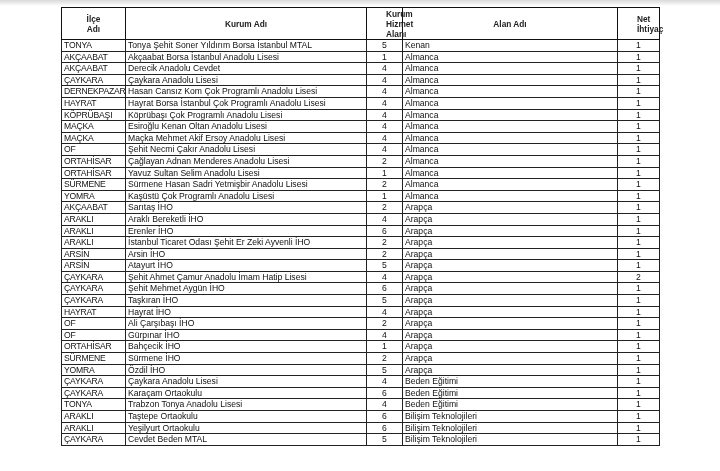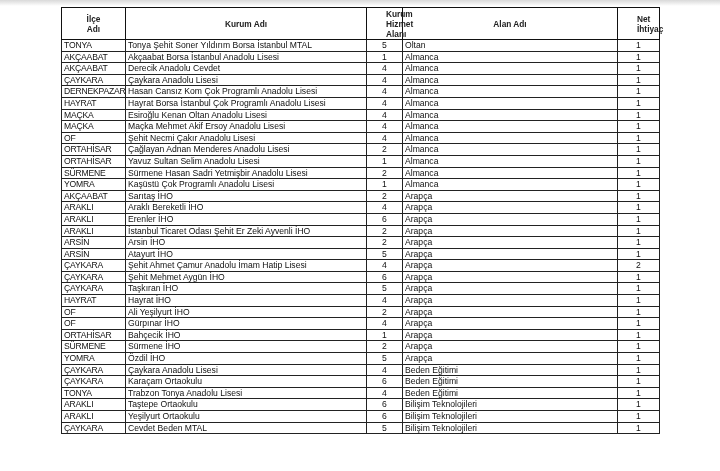--- a/index.html
+++ b/index.html
@@ -58,21 +58,21 @@
       <th>Kurum Hizmet Alanı</th>
       <th>Alan Adı</th>
       <th>Net İhtiyaç</th>
     </tr>
   </thead>
   <tbody id="tbody">
       <tr>
         <td class="ilce">TONYA</td>
         <td>Tonya Şehit Soner Yıldırım Borsa İstanbul MTAL</td>
         <td class="num">5</td>
-        <td>Oltan</td>
+        <td>Kenan</td>
         <td class="num">1</td>
       </tr>
       <tr>
         <td class="ilce">AKÇAABAT</td>
         <td>Akçaabat Borsa İstanbul Anadolu Lisesi</td>
         <td class="num">1</td>
         <td>Almanca</td>
         <td class="num">1</td>
       </tr>
       <tr>
@@ -97,20 +97,27 @@
         <td class="num">1</td>
       </tr>
       <tr>
         <td class="ilce">HAYRAT</td>
         <td>Hayrat Borsa İstanbul Çok Programlı Anadolu Lisesi</td>
         <td class="num">4</td>
         <td>Almanca</td>
         <td class="num">1</td>
       </tr>
       <tr>
+        <td class="ilce">KÖPRÜBAŞI</td>
+        <td>Köprübaşı Çok Programlı Anadolu Lisesi</td>
+        <td class="num">4</td>
+        <td>Almanca</td>
+        <td class="num">1</td>
+      </tr>
+      <tr>
         <td class="ilce">MAÇKA</td>
         <td>Esiroğlu Kenan Oltan Anadolu Lisesi</td>
         <td class="num">4</td>
         <td>Almanca</td>
         <td class="num">1</td>
       </tr>
       <tr>
         <td class="ilce">MAÇKA</td>
         <td>Maçka Mehmet Akif Ersoy Anadolu Lisesi</td>
         <td class="num">4</td>
@@ -217,21 +224,21 @@
       </tr>
       <tr>
         <td class="ilce">HAYRAT</td>
         <td>Hayrat İHO</td>
         <td class="num">4</td>
         <td>Arapça</td>
         <td class="num">1</td>
       </tr>
       <tr>
         <td class="ilce">OF</td>
-        <td>Ali Yeşilyurt İHO</td>
+        <td>Ali Çarşıbaşı İHO</td>
         <td class="num">2</td>
         <td>Arapça</td>
         <td class="num">1</td>
       </tr>
       <tr>
         <td class="ilce">OF</td>
         <td>Gürpınar İHO</td>
         <td class="num">4</td>
         <td>Arapça</td>
         <td class="num">1</td>

